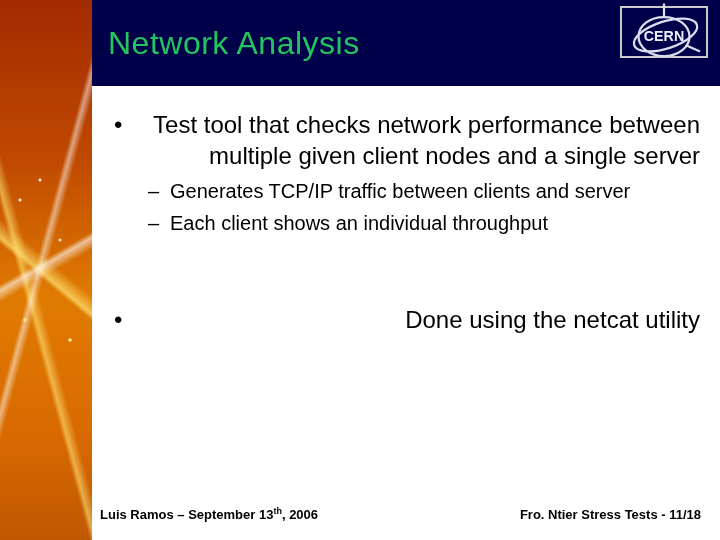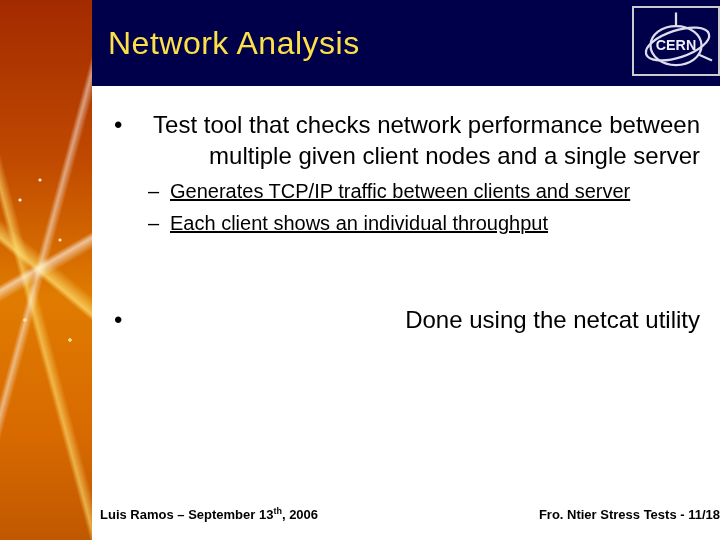--- a/index.html
+++ b/index.html
@@ -15,43 +15,43 @@
       radial-gradient(circle at 70px 340px, rgba(255,230,150,0.9) 1.5px, transparent 2px),
       linear-gradient(150deg, transparent 48%, rgba(255,255,255,0.6) 49%, transparent 51%),
       linear-gradient(40deg, transparent 48%, rgba(255,230,120,0.7) 49%, transparent 52%),
       linear-gradient(105deg, transparent 45%, rgba(255,255,255,0.5) 47%, transparent 50%),
       linear-gradient(75deg, transparent 38%, rgba(255,230,120,0.6) 40%, transparent 44%),
       linear-gradient(to bottom, #a22a00 0%, #c04a00 30%, #e07b00 55%, #d86a00 80%, #c05800 100%);
   }
   .titlebar {
     position: absolute; left: 0; top: 0; width: 720px; height: 86px;
     background: #00004a;
-    color: #fde047;
+    color: #22c55e;
     display: flex; align-items: center;
     padding-left: 108px;
   }
   .titlebar h1 { font-size: 32px; font-weight: 400; letter-spacing: 0.5px; }
   .logo {
-    position: absolute; right: 0; top: 6px; width: 88px; height: 70px;
+    position: absolute; right: 12px; top: 6px; width: 88px; height: 52px;
     background: #00004a;
     border: 2px solid #ccc;
     display: flex; align-items: center; justify-content: center;
   }
   .logo svg { width: 76px; height: 60px; }
   .content {
     position: absolute; left: 100px; top: 110px; width: 600px;
     color: #000;
   }
   .bullet-l1 { position: relative; padding-left: 38px; font-size: 24px; line-height: 1.28; margin-bottom: 6px; text-align: right; }
   .bullet-l1::before { content: "•"; position: absolute; left: 14px; top: 0; font-size: 24px; }
-  .bullet-l2 { position: relative; padding-left: 70px; font-size: 20px; line-height: 1.4; margin-top: 4px; text-decoration: underline; }
+  .bullet-l2 { position: relative; padding-left: 70px; font-size: 20px; line-height: 1.4; margin-top: 4px; }
   .bullet-l2::before { content: "–"; position: absolute; left: 48px; top: 0; font-size: 20px; }
   .group2 { margin-top: 68px; }
   .footer {
-    position: absolute; left: 100px; right: 0; bottom: 18px;
+    position: absolute; left: 100px; right: 19px; bottom: 18px;
     display: flex; justify-content: space-between; align-items: flex-end;
     font-size: 13px; font-weight: bold; color: #000;
   }
   .footer-left sup { font-size: 9px; }
 </style>
 </head>
 <body>
 
 <div class="slide">
 

